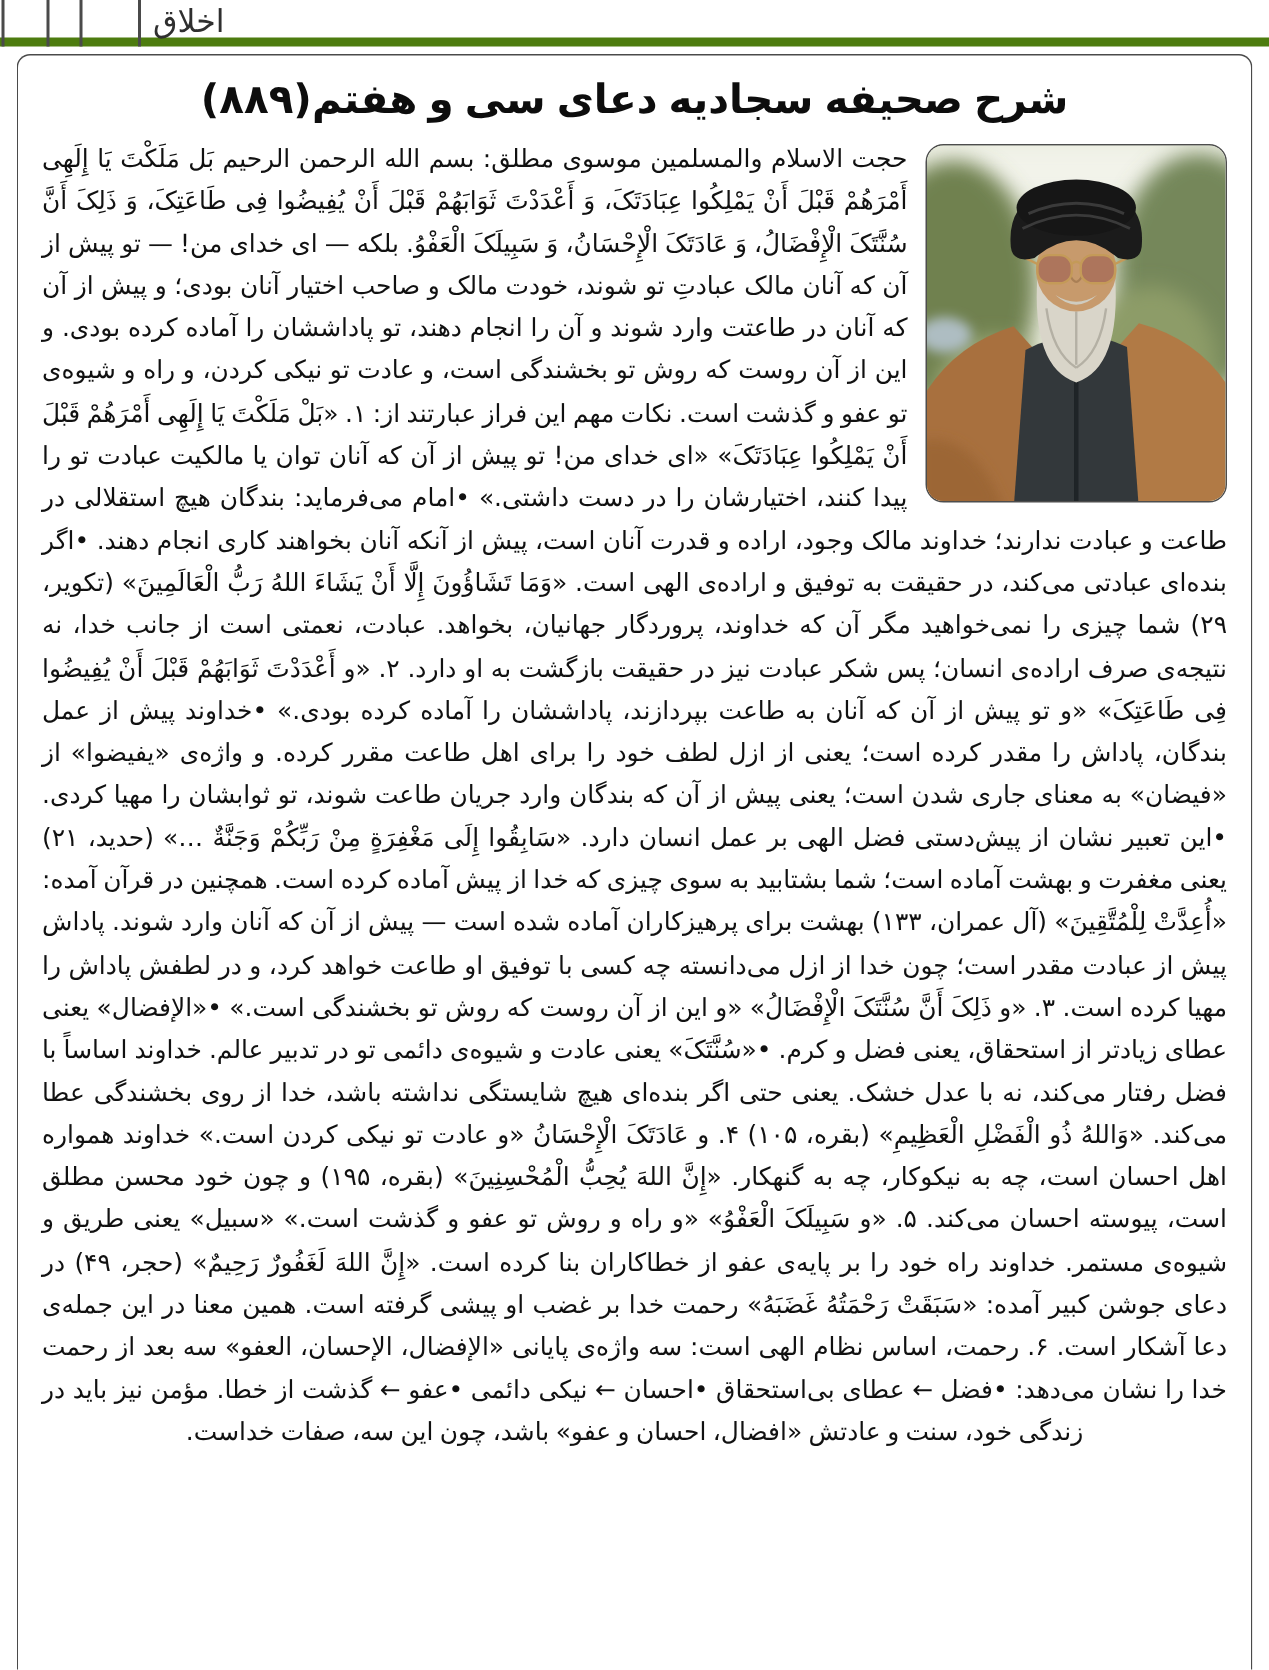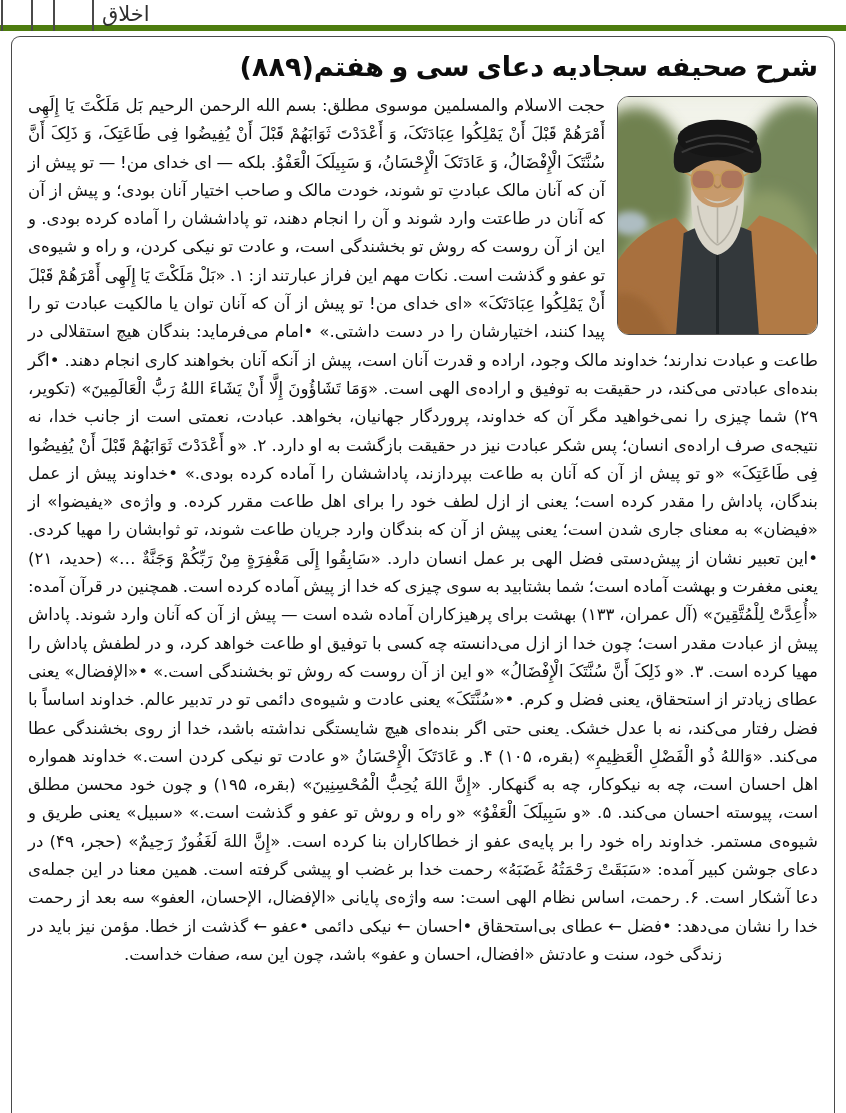--- a/index.html
+++ b/index.html
@@ -53,21 +53,21 @@
     width: 824px;
     height: 1090px; 
     border: 1.6px solid #4a4a4a;
     border-bottom: none;
     border-radius: 9px 9px 0 0;
     background: #ffffff;
     padding: 10px 16px 0 16px;
   }
 
   .page-title {
-    text-align: right;
+    text-align: center;
     font-size: 27px;
     font-weight: bold;
     color: #0d0d0d;
     margin: 4px 0 10px 0;
     letter-spacing: -0.5px;
     word-spacing: -2px;
   }
 
   
   .article-body {

